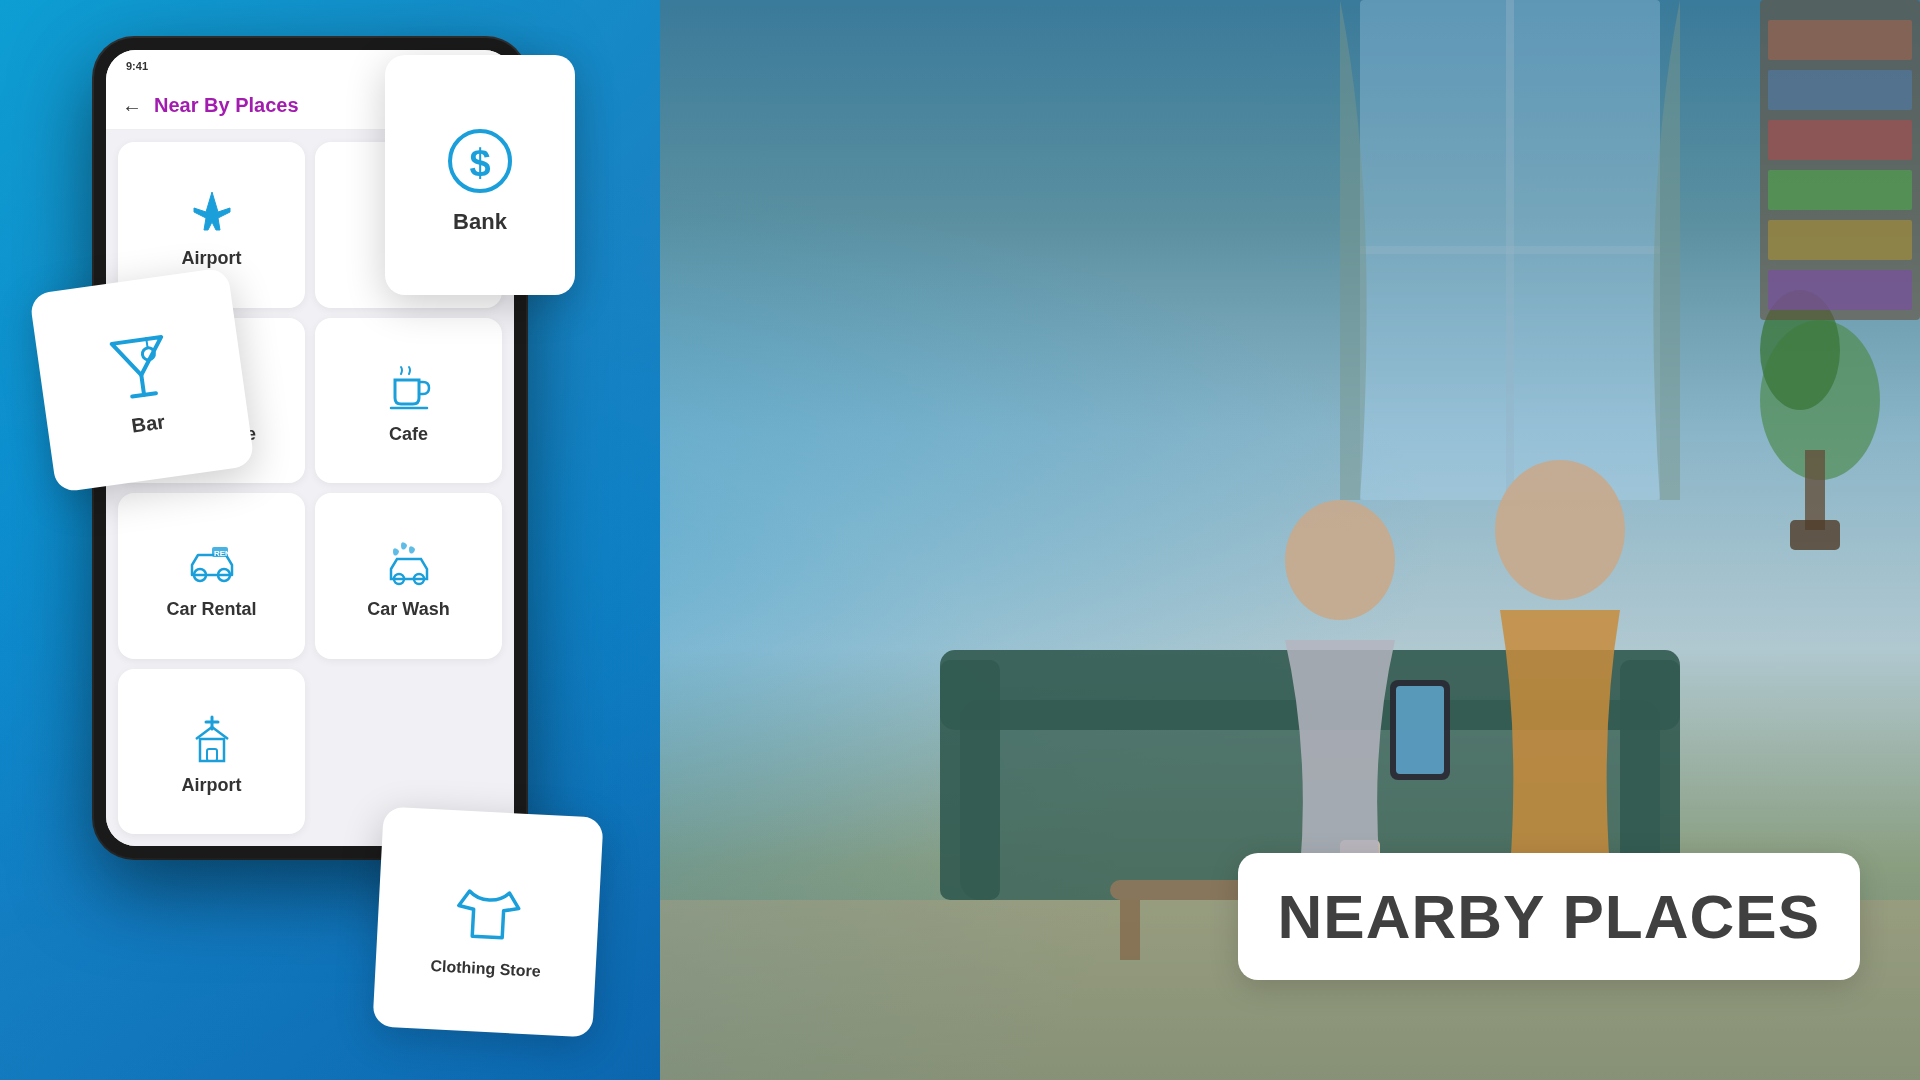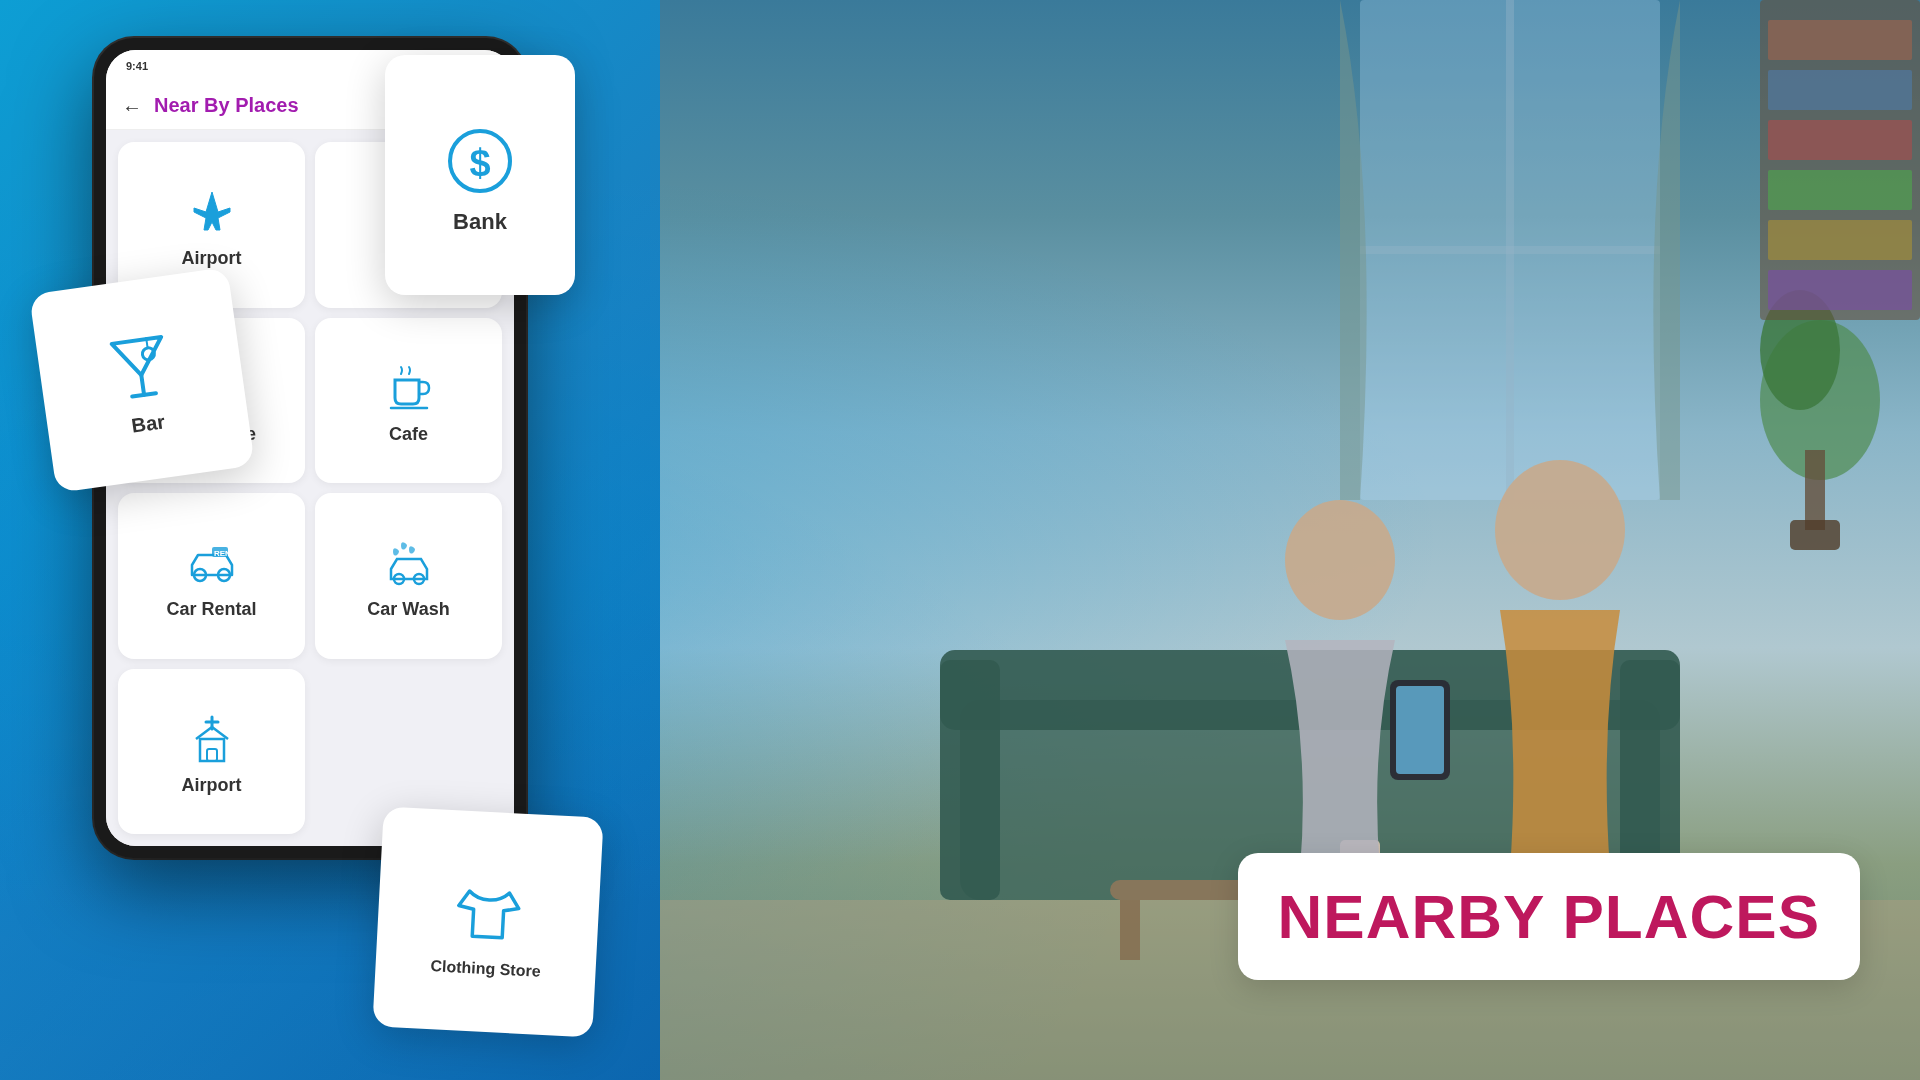--- a/index.html
+++ b/index.html
@@ -203,21 +203,21 @@
       background: white;
       border-radius: 20px;
       padding: 28px 40px;
       z-index: 15;
       box-shadow: 0 8px 30px rgba(0,0,0,0.15);
     }
 
     .nearby-label-text {
       font-size: 62px;
       font-weight: 900;
-      color: #be185d;
+      color: #404040;
       letter-spacing: 1px;
       white-space: nowrap;
       text-transform: uppercase;
     }
 
     
     svg { display: block; }
 
     
     .people-scene {

